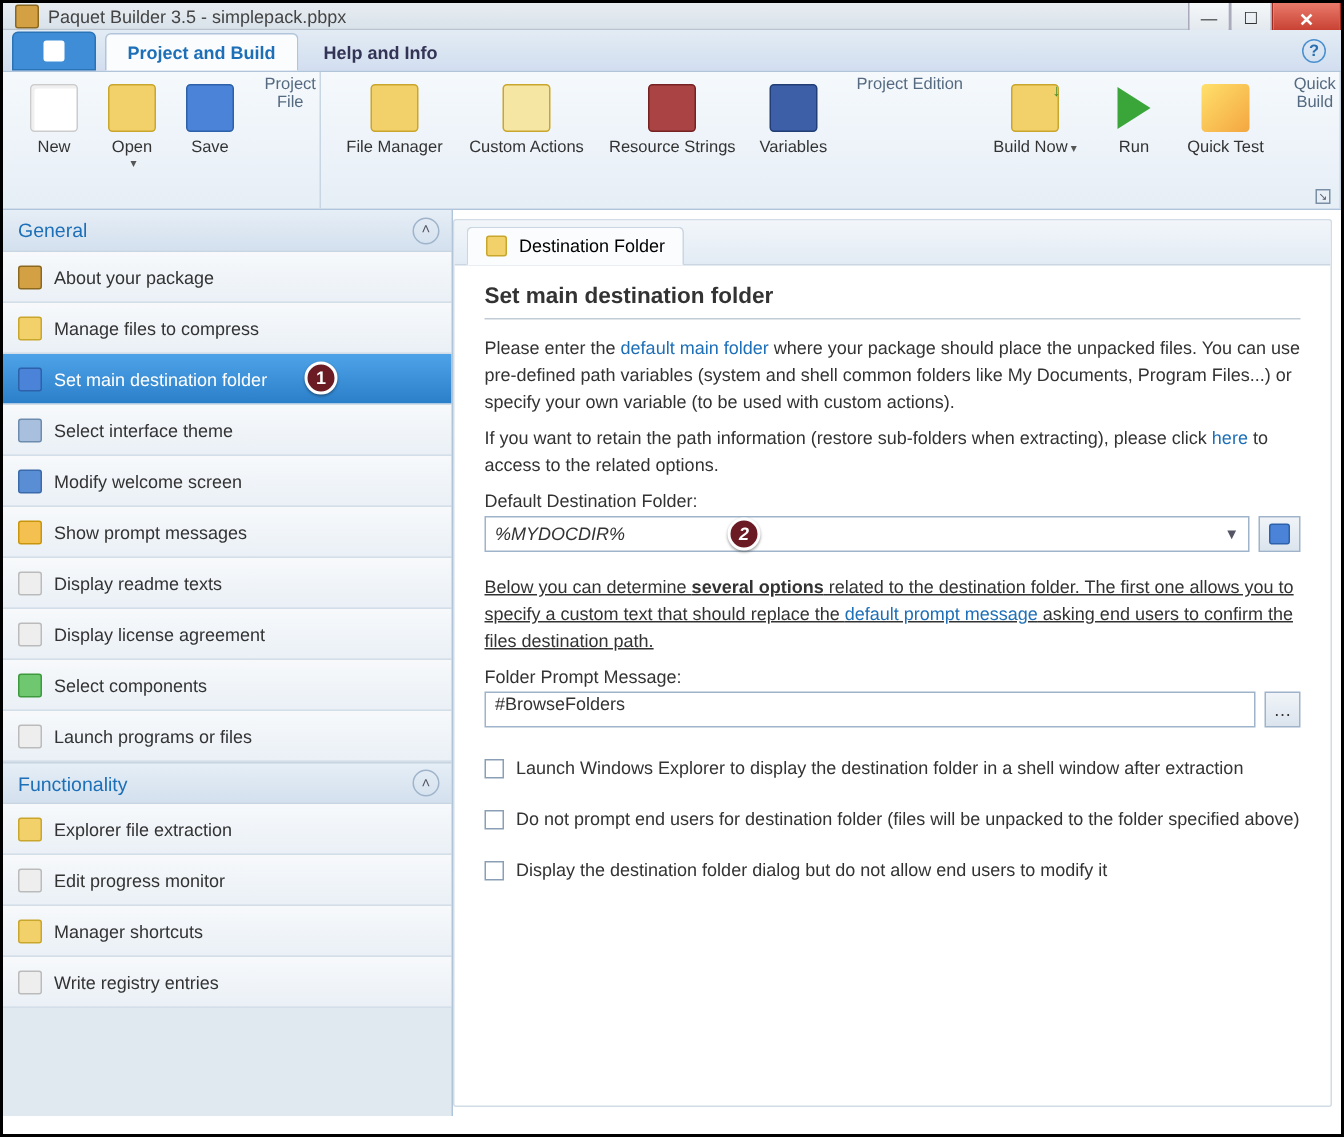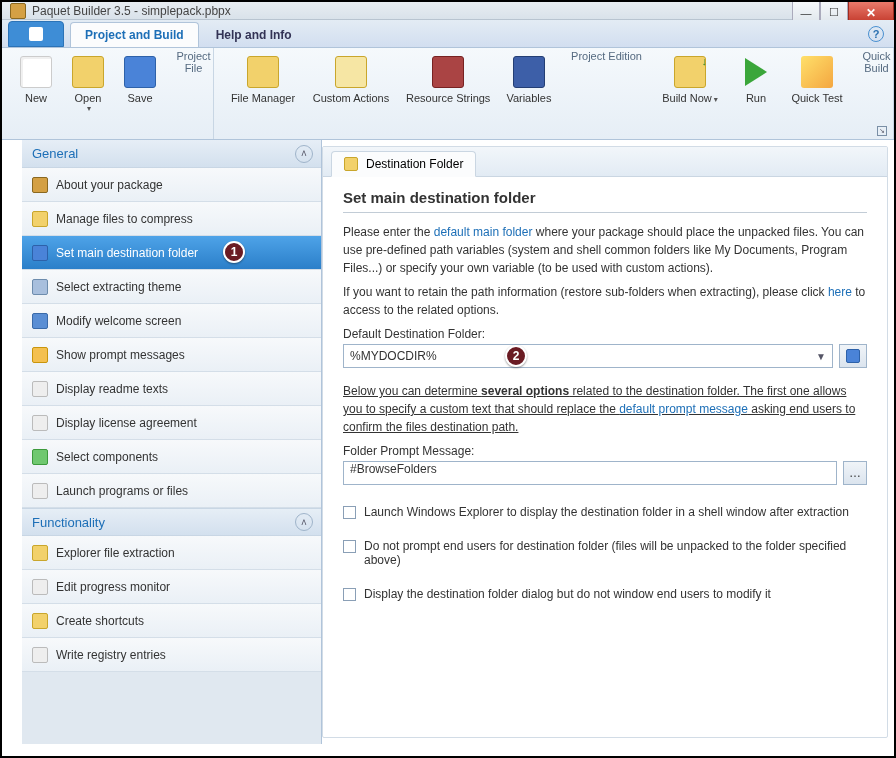--- a/index.html
+++ b/index.html
@@ -41,21 +41,21 @@
 .ico-build{background:#f2d16b;border:1px solid #c9a62c;position:relative;}
 .ico-build:after{content:"↓";color:#3a8c2d;font-weight:bold;position:absolute;top:-2px;right:-2px;}
 .ico-run{width:0;height:0;border-left:22px solid #3aa63a;border-top:14px solid transparent;border-bottom:14px solid transparent;border-radius:0;}
 .ico-test{background:linear-gradient(135deg,#ffe06a,#f4a640);} 
 .ico-fm{background:#f2d16b;border:1px solid #c9a62c;}
 .ico-ca{background:#f6e6a4;border:1px solid #c9a62c;}
 .ico-rs{background:#a44;border:1px solid #722;}
 .ico-var{background:#3d5fa8;border:1px solid #233e74;}
 
 
-.main { display:flex; height: calc(100% - 30px - 28px - 92px); margin-left: 20px; }
+.main { display:flex; height: calc(100% - 30px - 28px - 92px); }
 .sidebar { width: 300px; background:#e0e8f0; border-right:1px solid #b0c4da; overflow:hidden; display:flex; flex-direction:column;}
 .sb-section-hdr { height:28px; padding:0 10px; background:linear-gradient(#e6eef6,#d3e0ee); border-top:1px solid #c8d6e4; border-bottom:1px solid #c8d6e4; display:flex; align-items:center; font-size:13px; color:#1d6fb7; position:relative;}
 .sb-section-hdr:first-child{border-top:none;}
 .sb-collapse { position:absolute; right:8px; width:18px;height:18px;border:1px solid #9fb4ca; border-radius:50%; font-size:10px; display:flex;align-items:center;justify-content:center;color:#556;}
 .sb-items { }
 .sb-item { height:34px; display:flex; align-items:center; padding:0 10px; font-size:12px; color:#333; background:linear-gradient(#f7f9fb,#eaf0f6); border-bottom:1px solid #d4dee8; cursor:pointer; gap:8px; position:relative;}
 .sb-item.selected { background: linear-gradient(#4ea3e8,#2b7fc9); color:#fff; }
 .sb-item .sbi-icon { width:16px;height:16px; border-radius:2px; flex-shrink:0;}
 .sbi-pkg{background:#d4a044;border:1px solid #8a6820;}
 .sbi-files{background:#f2d16b;border:1px solid #c9a62c;}
@@ -80,21 +80,21 @@
 .content-tabs { height:30px; background:linear-gradient(#f2f6fa,#e2ebf4); border-bottom:1px solid #cad6e2; display:flex; align-items:flex-end; padding-left:8px;}
 .content-tab { padding:5px 12px; background:#fbfcfd; border:1px solid #cad6e2; border-bottom:1px solid #fbfcfd; border-radius:4px 4px 0 0; font-size:12px; display:flex; gap:8px; align-items:center; margin-bottom:-1px;}
 .content-tab .ct-icon{width:14px;height:14px;background:#f2d16b;border:1px solid #c9a62c;border-radius:2px;}
 
 .content-body { flex:1; padding:12px 20px; font-size:12px; color:#333; overflow:auto;}
 .content-body h2 { font-size:15px; font-weight:bold; border-bottom:1px solid #c2ccd6; padding-bottom:6px; margin-bottom:10px; }
 .content-body p { line-height:1.5; margin-bottom:6px;}
 .content-body a { color:#1d6fb7; text-decoration:none; }
 .content-body strong { font-weight:bold; }
 .field-label { margin:8px 0 3px 0; }
-.combo-row { display:flex; gap:6px; position:relative;}
+.combo-row { display:flex; gap:6px; position:relative;font-style:italic;}
 .combo { flex:1; height:24px; border:1px solid #9fb4ca; background:#fff; display:flex; align-items:center; padding:0 6px; font-size:12px;}
 .combo-arrow{margin-left:auto;color:#556;font-size:10px;}
 .combo-btn { width:28px; height:24px; background:linear-gradient(#f0f4f8,#dbe4ee); border:1px solid #9fb4ca; display:flex;align-items:center;justify-content:center;}
 .combo-btn .cb-ico{width:14px;height:14px;background:#4a83d8;border:1px solid #2d61a9;border-radius:2px;}
 .text-row { display:flex; gap:6px; align-items:center;}
 .textbox { flex:1; height:24px; border:1px solid #9fb4ca; padding:0 6px; font-size:12px; background:#fff;}
 .dots-btn{width:24px;height:24px;border:1px solid #9fb4ca;background:linear-gradient(#f0f4f8,#dbe4ee);font-size:12px;display:flex;align-items:center;justify-content:center;}
 .cbx-row { display:flex; align-items:flex-start; gap:8px; margin:20px 0 0 0;}
 .cbx { width:13px;height:13px;border:1px solid #8a9fb6; background:#fff; margin-top:1px; flex-shrink:0;}
 </style>
@@ -197,21 +197,21 @@
           <div class="sbi-icon sbi-files"></div>
           <span>Manage files to compress</span>
         </div>
       <div class="sb-item selected">
         <div class="sbi-icon sbi-dest"></div>
         <span>Set main destination folder</span>
         <div class="badge" style="right:76px;top:5px;">1</div>
       </div>
       <div class="sb-item">
           <div class="sbi-icon sbi-theme"></div>
-          <span>Select extracting theme</span>
+          <span>Select interface theme</span>
         </div>
       <div class="sb-item">
           <div class="sbi-icon sbi-welcome"></div>
           <span>Modify welcome screen</span>
         </div>
       <div class="sb-item">
           <div class="sbi-icon sbi-prompt"></div>
           <span>Show prompt messages</span>
         </div>
       <div class="sb-item">
@@ -239,21 +239,21 @@
       <div class="sb-item">
           <div class="sbi-icon sbi-extract"></div>
           <span>Explorer file extraction</span>
         </div>
       <div class="sb-item">
           <div class="sbi-icon sbi-monitor"></div>
           <span>Edit progress monitor</span>
         </div>
       <div class="sb-item">
           <div class="sbi-icon sbi-short"></div>
-          <span>Create shortcuts</span>
+          <span>Manager shortcuts</span>
         </div>
       <div class="sb-item">
           <div class="sbi-icon sbi-reg"></div>
           <span>Write registry entries</span>
         </div>
     </div>
   </div>
 
   <div class="content">
     <div class="content-tabs">
@@ -294,17 +294,17 @@
       <div class="cbx-row">
           <div class="cbx"></div>
           <span>Launch Windows Explorer to display the destination folder in a shell window after extraction</span>
         </div>
       <div class="cbx-row">
           <div class="cbx"></div>
           <span>Do not prompt end users for destination folder (files will be unpacked to the folder specified above)</span>
         </div>
       <div class="cbx-row">
           <div class="cbx"></div>
-          <span>Display the destination folder dialog but do not window end users to modify it</span>
+          <span>Display the destination folder dialog but do not allow end users to modify it</span>
         </div>
     </div>
   </div>
 </div>
 
 </body></html>

